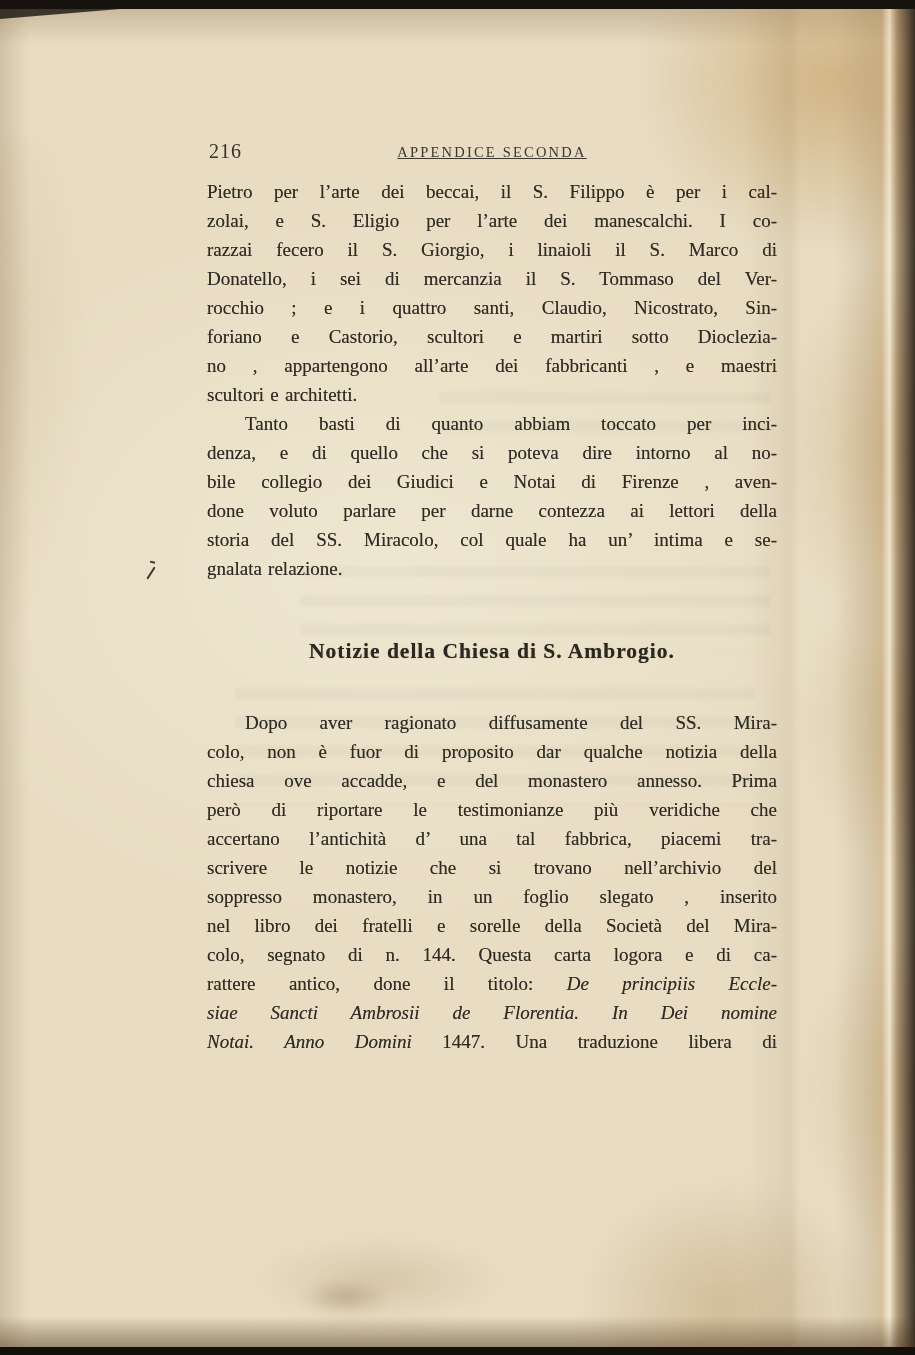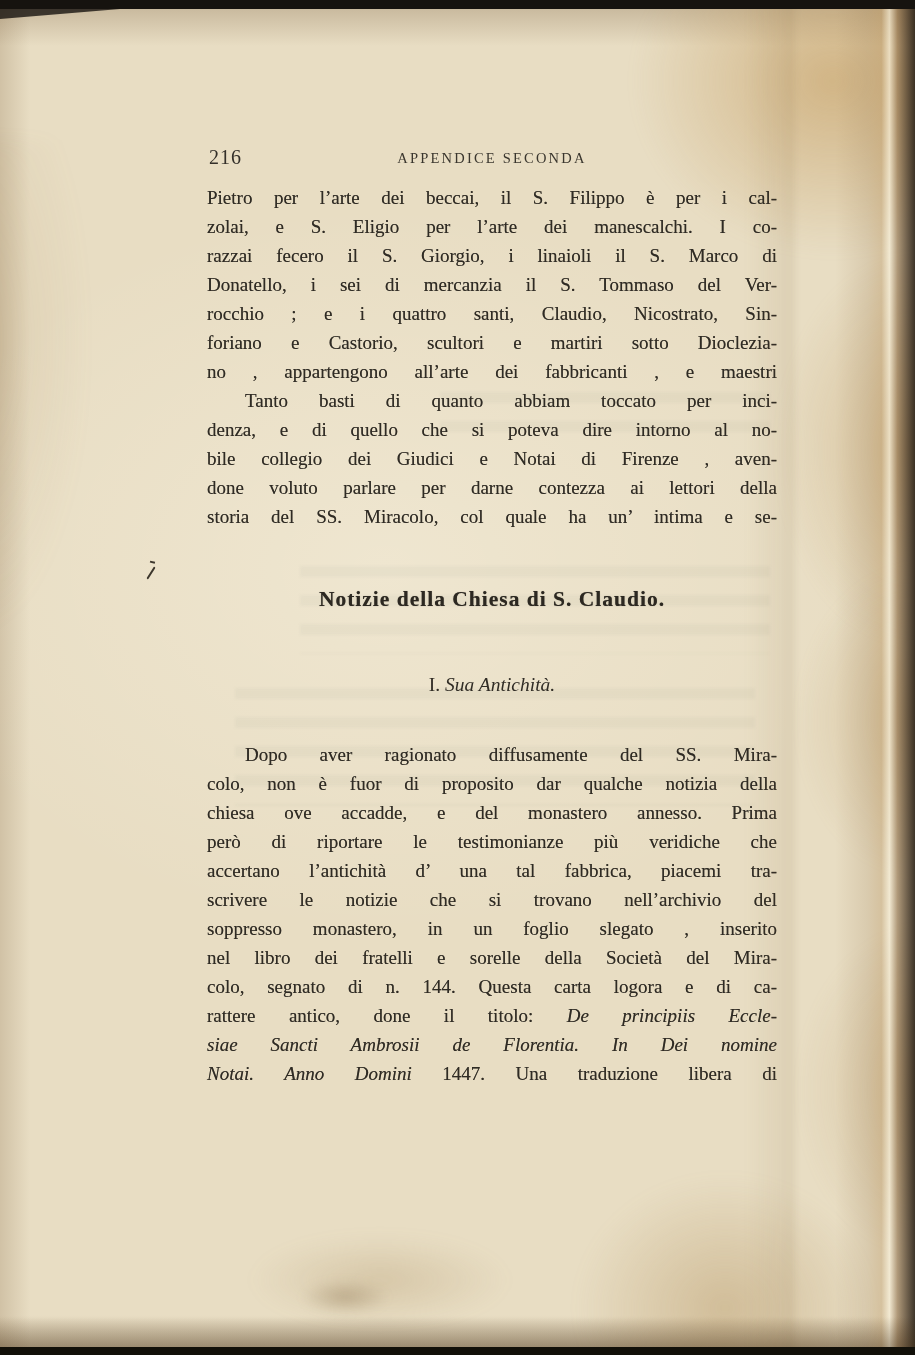--- a/index.html
+++ b/index.html
@@ -73,26 +73,26 @@
   .bleed-2 { left: 300px; top: 566px; width: 470px; height: 88px; }
   .bleed-3 { left: 235px; top: 688px; width: 520px; height: 118px; }
 
   
   .pen-mark { position: absolute; left: 150px; top: 566px; width: 2px; height: 14px;
     background: #3c362c; transform: rotate(32deg); border-radius: 1px; }
   .pen-mark::after { content: ""; position: absolute; left: -6px; top: -4px; width: 5px; height: 2px;
     background: #3c362c; transform: rotate(-20deg); }
 
   
-  .text-block { position: absolute; left: 207px; top: 146px; width: 570px; }
+  .text-block { position: absolute; left: 207px; top: 140px; width: 570px; }
 
   .running-head { position: relative; height: 26px; margin-bottom: 11px; }
   .page-number { position: absolute; left: 2px; top: 0; font-size: 20px; letter-spacing: 1px; color: #34302a; }
   .running-title { display: block; text-align: center; font-size: 14.5px; letter-spacing: 2.2px;
-    padding-top: 4px; color: #3a362e; }
+    padding-top: 4px; color: #3a362e; text-decoration: underline; }
 
   .para { margin: 0; font-size: 19px; line-height: 29px; word-spacing: 1.5px;
     text-shadow: 0 0 0.6px rgba(47,43,36,0.55); }
   .line { text-align: justify; text-align-last: justify; }
   .line.lastline { text-align-last: left; }
   .line.indent { text-indent: 38px; }
 
   .section-heading { margin: 56px 0 0 0; text-align: center; font-size: 21.5px; font-weight: bold;
     letter-spacing: 1px; color: #2c2821; text-shadow: 0 0 0.7px rgba(44,40,33,0.6); }
   .sub-heading { margin: 62px 0 0 0; text-align: center; font-size: 19.5px; font-weight: normal;
@@ -129,33 +129,34 @@
     </div>
 
     <div class="para">
       <div class="line">Pietro per l’arte dei beccai, il S. Filippo è per i cal-</div>
       <div class="line">zolai, e S. Eligio per l’arte dei manescalchi. I co-</div>
       <div class="line">razzai fecero il S. Giorgio, i linaioli il S. Marco di</div>
       <div class="line">Donatello, i sei di mercanzia il S. Tommaso del Ver-</div>
       <div class="line">rocchio ; e i quattro santi, Claudio, Nicostrato, Sin-</div>
       <div class="line">foriano e Castorio, scultori e martiri sotto Dioclezia-</div>
       <div class="line">no , appartengono all’arte dei fabbricanti , e maestri</div>
+      <div class="line lastline">scultori e architetti.</div>
     </div>
 
     <div class="para">
       <div class="line indent">Tanto basti di quanto abbiam toccato per inci-</div>
       <div class="line">denza, e di quello che si poteva dire intorno al no-</div>
       <div class="line">bile collegio dei Giudici e Notai di Firenze , aven-</div>
       <div class="line">done voluto parlare per darne contezza ai lettori della</div>
       <div class="line">storia del SS. Miracolo, col quale ha un’ intima e se-</div>
+      <div class="line lastline">gnalata relazione.</div>
     </div>
 
-    <h2 class="section-heading">Notizie della Chiesa di S. Claudio.</h2>
+    <h2 class="section-heading">Notizie della Chiesa di S. Ambrogio.</h2>
 
-    <h3 class="sub-heading"><span>I. </span><em>Sua Antichità.</em></h3>
 
     <div class="para para-3">
       <div class="line indent">Dopo aver ragionato diffusamente del SS. Mira-</div>
       <div class="line">colo, non è fuor di proposito dar qualche notizia della</div>
       <div class="line">chiesa ove accadde, e del monastero annesso. Prima</div>
       <div class="line">però di riportare le testimonianze più veridiche che</div>
       <div class="line">accertano l’antichità d’ una tal fabbrica, piacemi tra-</div>
       <div class="line">scrivere le notizie che si trovano nell’archivio del</div>
       <div class="line">soppresso monastero, in un foglio slegato , inserito</div>
       <div class="line">nel libro dei fratelli e sorelle della Società del Mira-</div>

